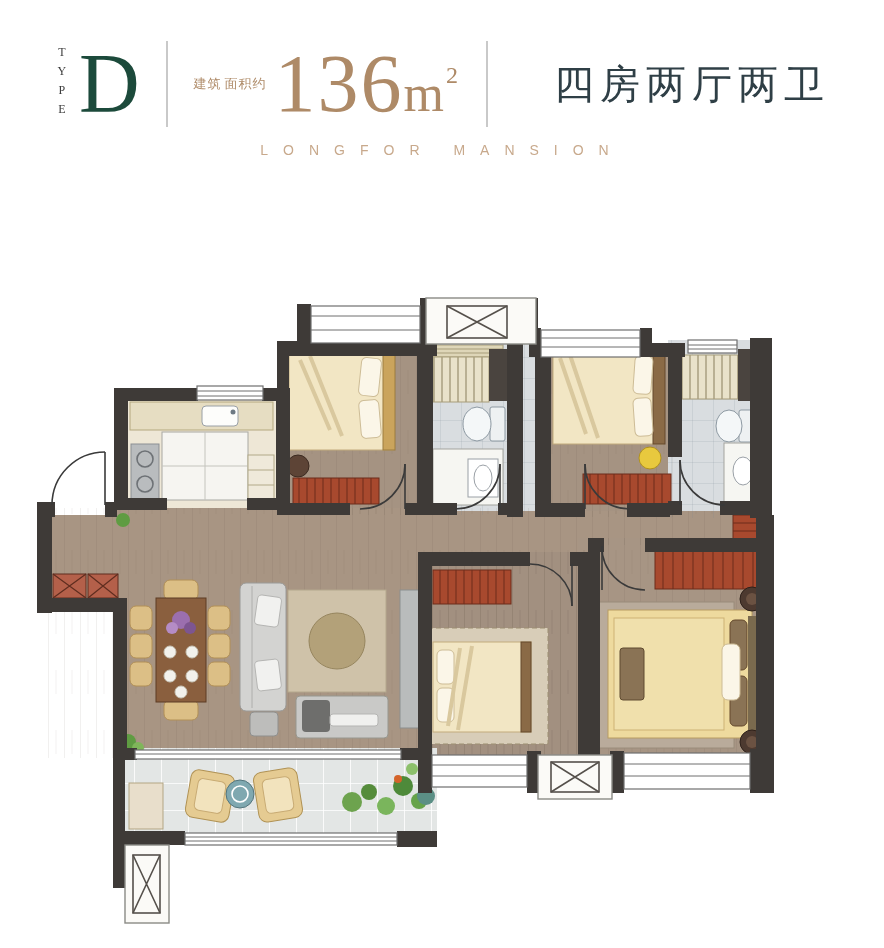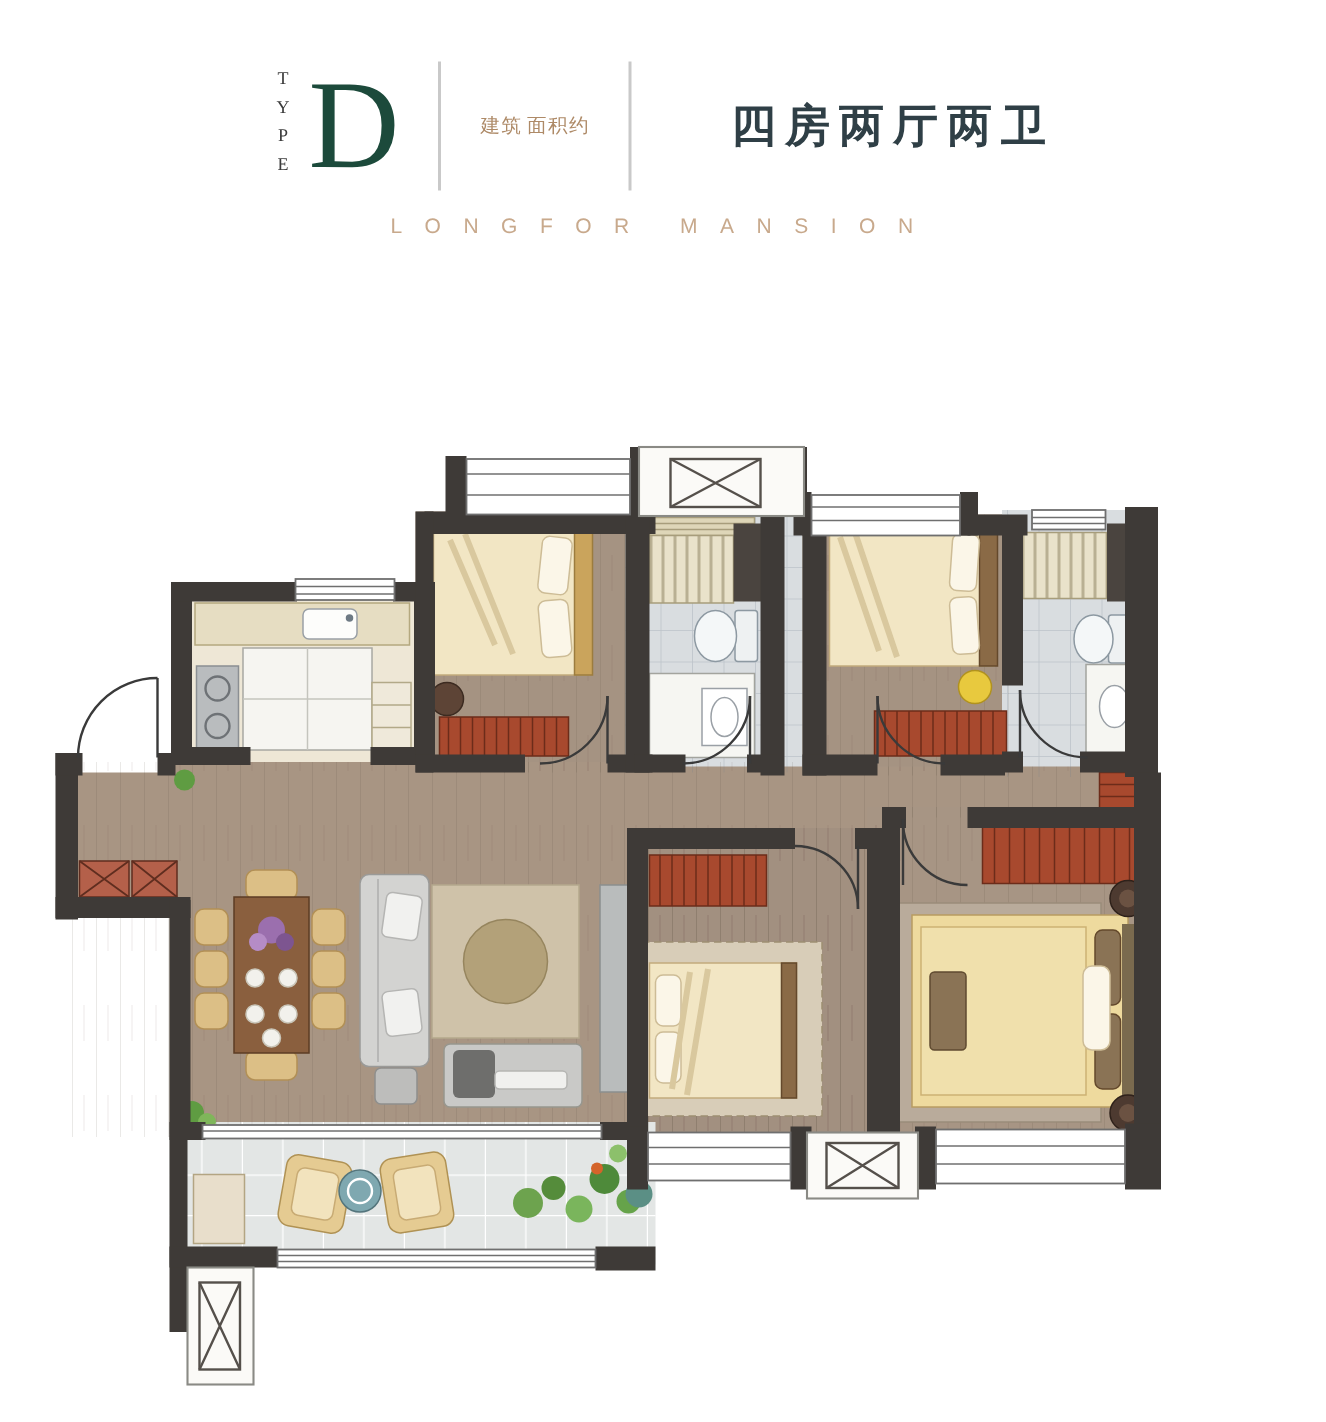--- a/index.html
+++ b/index.html
@@ -20,22 +20,22 @@
                font-family:"Liberation Serif", serif;}
   .vdiv{width:2px;height:86px;background:#c9c9c9;}
   .area-block{display:flex;align-items:center;gap:8px;}
   .area-prefix{display:flex;gap:3px;font-size:13px;
                color:var(--gold,#ae8a67);line-height:14px;letter-spacing:1px;
                font-family:"Liberation Sans", sans-serif;}
   .area-value{font-size:82px;line-height:82px;color:var(--gold,#ae8a67);
               font-family:"Liberation Serif", serif;letter-spacing:2px;}
   .area-value .unit{font-size:52px;}
   .area-value sup{font-size:24px;vertical-align:28px;}
-  .layout-text{font-size:30px;color:var(--dark-text,#2f3f46);letter-spacing:6px;
-               font-family:"Liberation Serif", serif;font-weight:bold;margin-left:40px;}
+  .layout-text{font-size:40px;color:var(--dark-text,#2f3f46);letter-spacing:6px;
+               font-family:"Liberation Serif", serif;font-weight:normal;margin-left:40px;}
   .subtitle{position:absolute;top:142px;left:0;width:884px;text-align:center;
             font-size:14px;letter-spacing:15px;color:var(--subtitle-gold,#c8a98c);
             font-family:"Liberation Sans", sans-serif;}
 
   
   .plan{position:absolute;top:0;left:0;}
   .wall{fill:var(--wall,#3e3a37);}
   .win{fill:#ffffff;stroke:#6f6f6f;stroke-width:1.2;}
   .winline{stroke:#6f6f6f;stroke-width:1;}
   .shaftbox{fill:#fbfaf7;stroke:#8a8a85;stroke-width:1.4;}
@@ -56,20 +56,21 @@
       <div class="type-block">
         <div class="type-vertical">TYPE</div>
         <div class="type-letter">D</div>
       </div>
       <div class="vdiv"></div>
       <div class="area-block">
         <div class="area-prefix">
           <span>建筑</span>
           <span>面积约</span>
         </div>
+        <div class="area-value"><span>136</span><span class="unit">m</span><sup>2</sup></div>
       </div>
       <div class="vdiv"></div>
       <div class="layout-text">四房两厅两卫</div>
     </div>
     <div class="subtitle">LONGFOR MANSION</div>
   </div>
 
   <svg class="plan" width="884" height="948" viewBox="0 0 884 948">
     <defs>
       <pattern id="plank" width="16" height="60" patternUnits="userSpaceOnUse">

